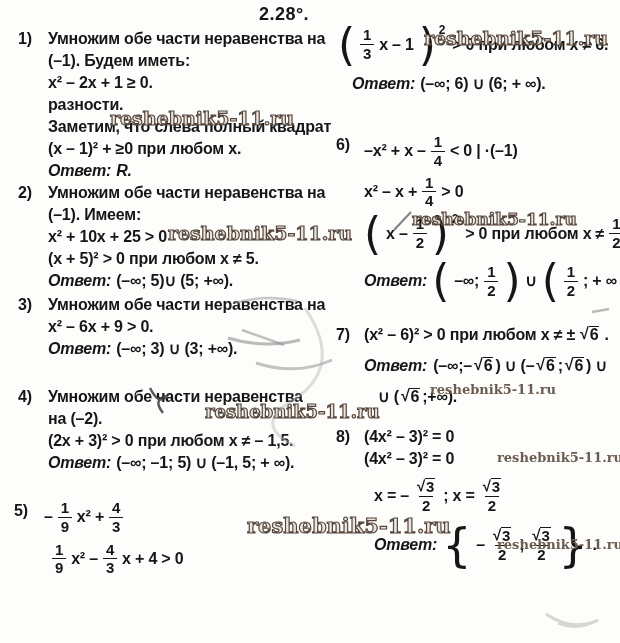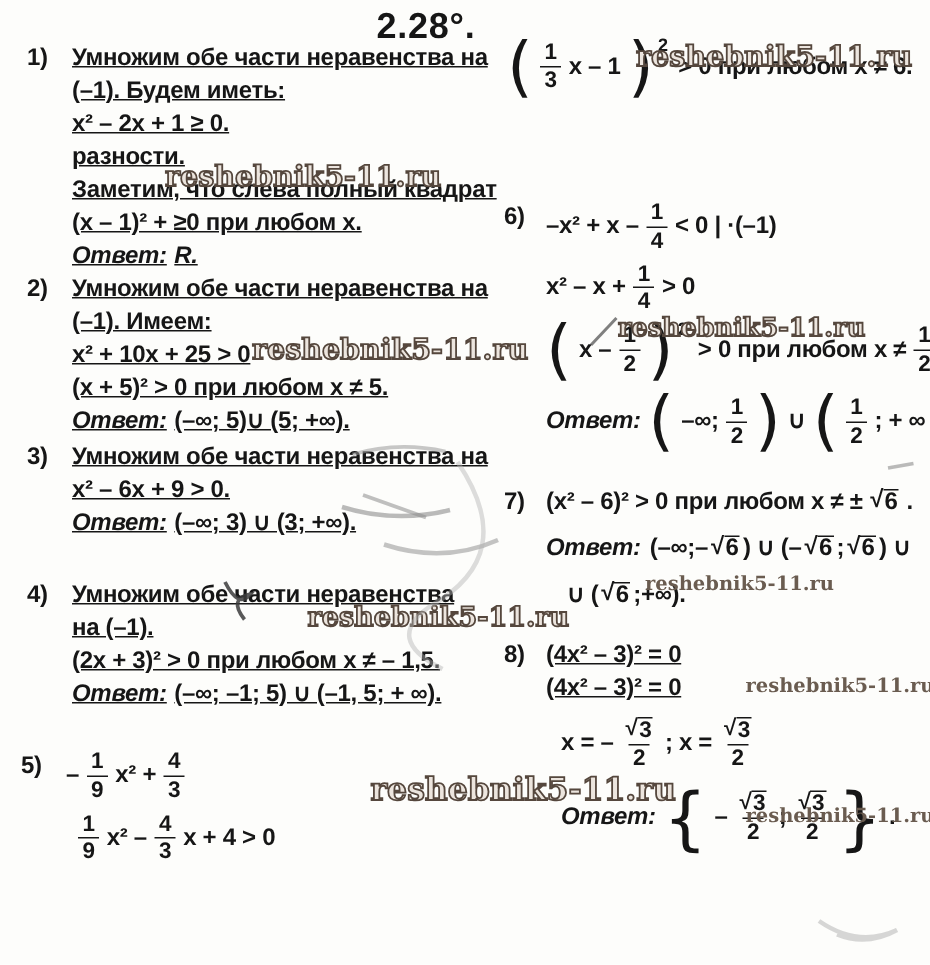--- a/index.html
+++ b/index.html
@@ -4,25 +4,25 @@
 <style>
   html,body { margin:0; padding:0; }
   body {
     width:620px; height:643px; background:#ffffff;
     font-family:"Liberation Sans", sans-serif;
     color:#161616; font-weight:700;
   }
   .page { position:relative; width:620px; height:643px; overflow:hidden; background:#fdfdfb; }
   .title {
     position:absolute; top:4px; left:0; width:568px; text-align:center;
-    font-size:24px; letter-spacing:.5px;
+    font-size:18px; letter-spacing:.5px;
   }
   .item { position:absolute; display:flex; gap:6px; font-size:16px; line-height:22px; letter-spacing:-.2px; }
   .inum { flex:none; width:24px; }
-  .ln { white-space:nowrap;text-decoration:underline; }
+  .ln { white-space:nowrap; }
   .it { font-style:italic; }
   .ansgap { margin-left:5px; }
   .mcol { display:flex; flex-direction:column; }
   .mrow { display:flex; align-items:center; gap:5px; white-space:nowrap; }
   .frac { display:inline-flex; flex-direction:column; align-items:center; line-height:1.05; font-size:15px; }
   .frac .n { padding:0 3px 1px; }
   .frac .d { border-top:1.8px solid #161616; padding:1px 3px 0; }
   .bigp { font-family:"DejaVu Sans", sans-serif; font-weight:400; font-size:44px; line-height:.85; }
   .bigb { font-family:"DejaVu Sans", sans-serif; font-weight:400; font-size:46px; line-height:.85; }
   .psup { font-size:12px; position:relative; top:-15px; left:-2px; }
@@ -73,21 +73,21 @@
       <div class="ln">Умножим обе части неравенства на</div>
       <div class="ln">x² – 6x + 9 &gt; 0.</div>
       <div class="ln"><span class="it">Ответ:</span><span class="ansgap">(–∞; 3) ∪ (3; +∞).</span></div>
     </div>
   </div>
 
   <div class="item" style="left:18px; top:386px; width:316px;">
     <span class="inum">4)</span>
     <div>
       <div class="ln">Умножим обе части неравенства</div>
-      <div class="ln">на (–1).</div>
+      <div class="ln">на (–2).</div>
       <div class="ln">(2x + 3)² &gt; 0 при любом x ≠ – 1,5.</div>
       <div class="ln"><span class="it">Ответ:</span><span class="ansgap">(–∞; –1; 5) ∪ (–1, 5; + ∞).</span></div>
     </div>
   </div>
 
   <div class="item" style="left:14px; top:500px; width:320px;">
     <span class="inum">5)</span>
     <div class="mcol">
       <div class="mrow">
         <span>–</span>
@@ -122,20 +122,21 @@
         <span class="bigp">(</span>
         <span class="frac">
             <span class="n">1</span>
             <span class="d">3</span>
           </span>
         <span>x – 1</span>
         <span class="bigp">)</span>
         <span class="psup">2</span>
         <span>&gt; 0 при любом x ≠ 6.</span>
       </div>
+      <div class="ln" style="margin-top:10px; margin-left:14px;"><span class="it">Ответ:</span><span class="ansgap">(–∞; 6) ∪ (6; + ∞).</span></div>
     </div>
   </div>
 
   <div class="item" style="left:336px; top:134px; width:284px;">
     <span class="inum" style="width:22px;">6)</span>
     <div class="mcol">
       <div class="mrow">
         <span>–x² + x –</span>
         <span class="frac">
             <span class="n">1</span>

